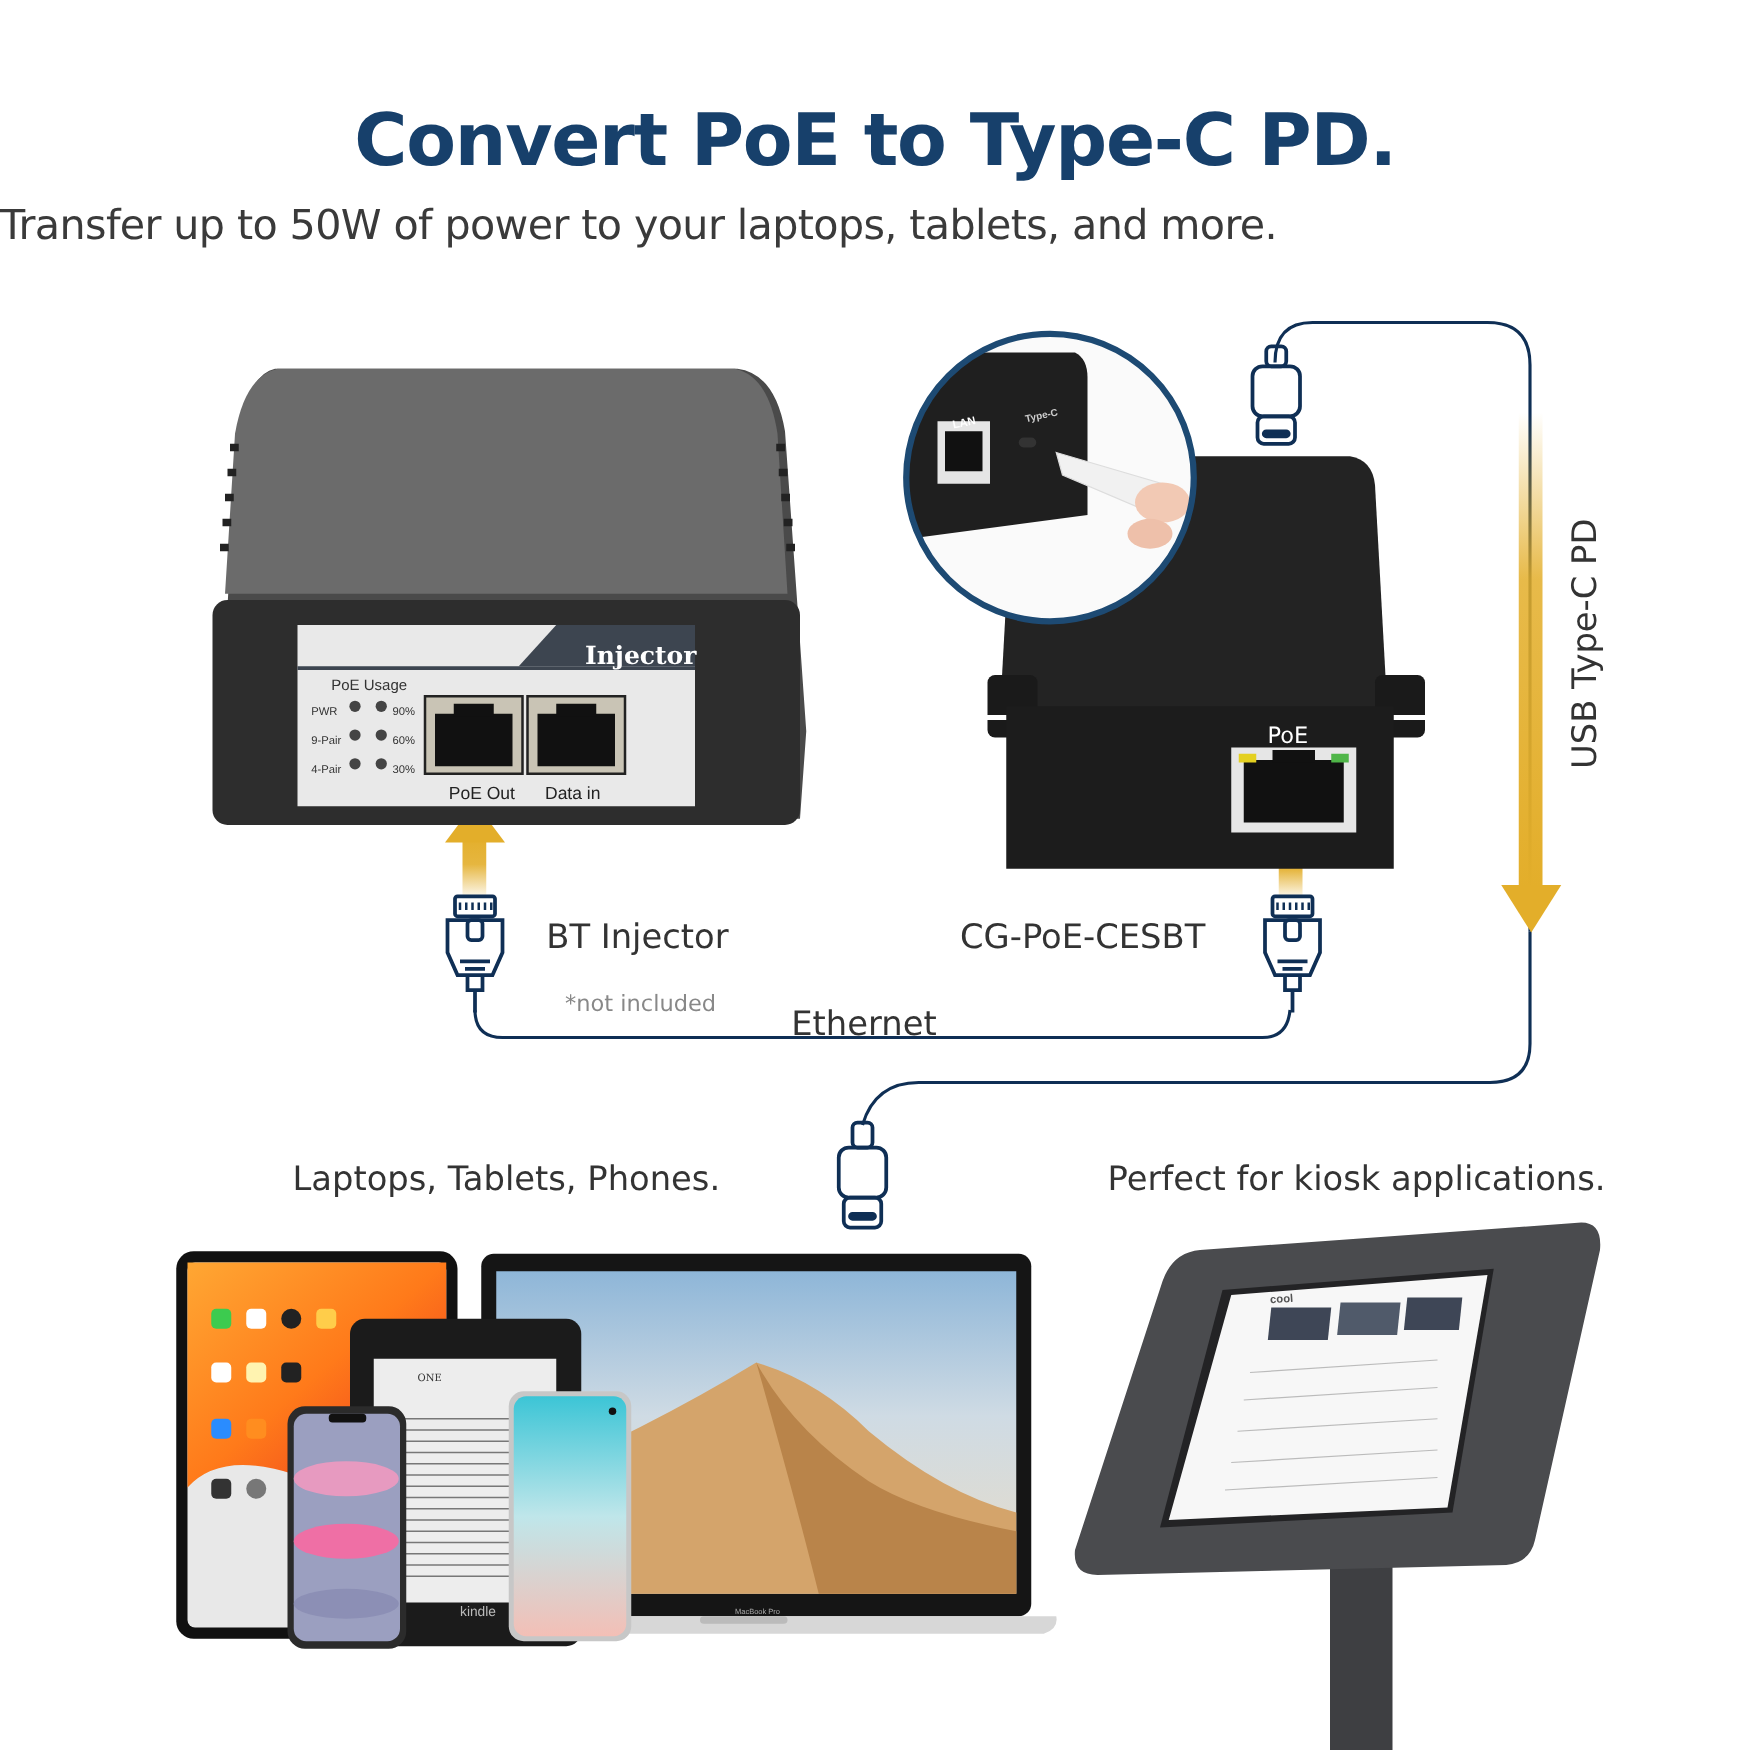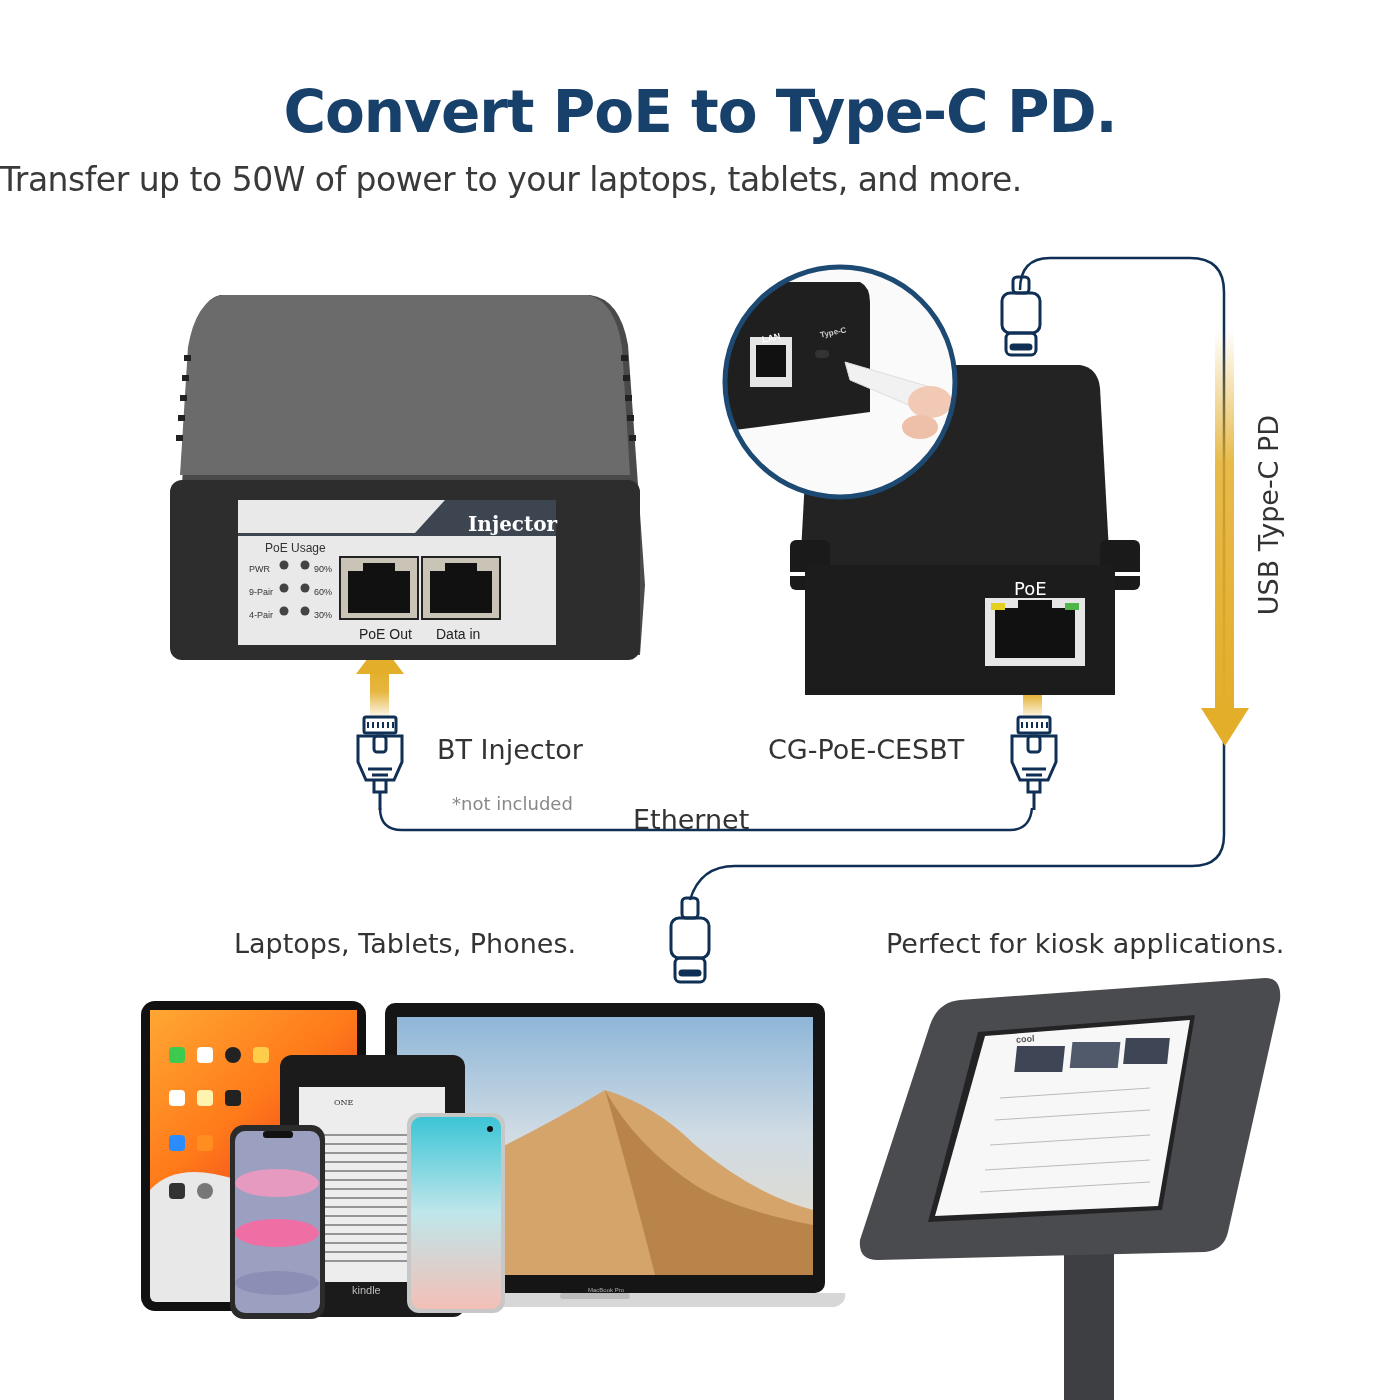--- a/index.html
+++ b/index.html
@@ -245,21 +245,21 @@
   <ellipse cx="142" cy="188" rx="42" ry="14" fill="#e79ac0"></ellipse>
   <ellipse cx="142" cy="238" rx="42" ry="14" fill="#ef6fa5"></ellipse>
   <ellipse cx="142" cy="288" rx="42" ry="12" fill="#8c8fb5"></ellipse>
   <rect x="128" y="136" width="30" height="7" rx="3" fill="#111"></rect>
 
   <rect x="272" y="118" width="98" height="200" rx="12" fill="#c7c7c7"></rect>
   <rect x="276" y="122" width="90" height="192" rx="10" fill="url(#galaxy)"></rect>
   <circle cx="355" cy="134" r="3" fill="#111"></circle>
 </svg>
 <div class="abs" style="left:334px;top:1098px;font-family:'DejaVu Serif',serif;font-size:8px;color:#333;">ONE</div>
-<div class="abs" style="left:352px;top:1284px;font-size:11px;color:#bbb;">kindle</div>
+<div class="abs" style="left:368px;top:1284px;font-size:11px;color:#bbb;">kindle</div>
 <div class="abs" style="left:588px;top:1287px;font-size:6px;color:#aaa;">MacBook Pro</div>
 
 <svg class="abs" style="left:850px;top:970px;" width="440" height="430">
   <rect x="214" y="280" width="50" height="150" fill="#3e3f42"></rect>
   <path d="M110 30 L415 8 Q432 8 430 30 L378 262 Q374 280 355 282 L28 290 Q8 290 10 270 L80 55 Q88 32 110 30Z" fill="#4a4b4e"></path>
   <path d="M128 62 L345 45 L312 240 L78 252Z" fill="#232325"></path>
   <path d="M135 66 L340 50 L308 236 L85 246Z" fill="#f7f7f7"></path>
   <rect x="175" y="76" width="48" height="26" fill="#3e4656" transform="skewX(-6)"></rect>
   <rect x="230" y="72" width="48" height="26" fill="#505a6a" transform="skewX(-6)"></rect>
   <rect x="283" y="68" width="44" height="26" fill="#3e4656" transform="skewX(-6)"></rect>

